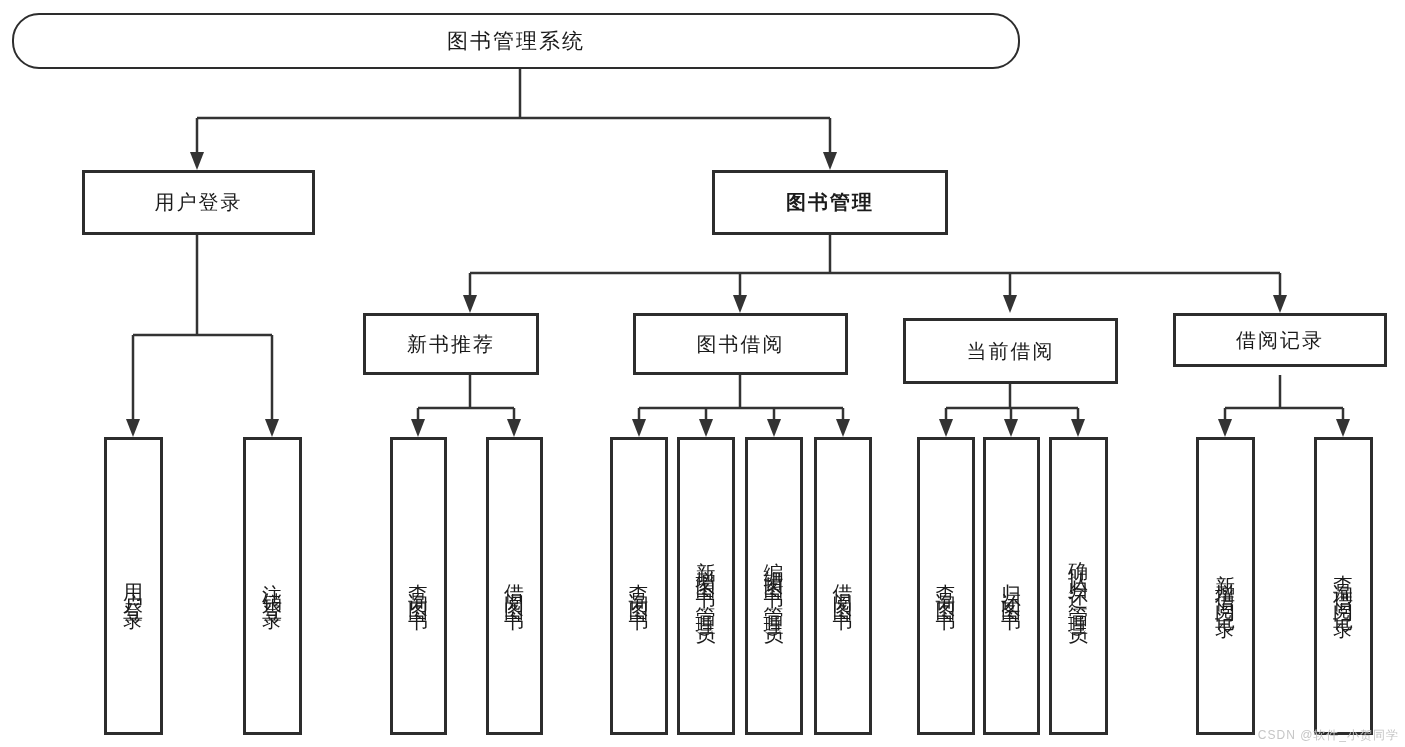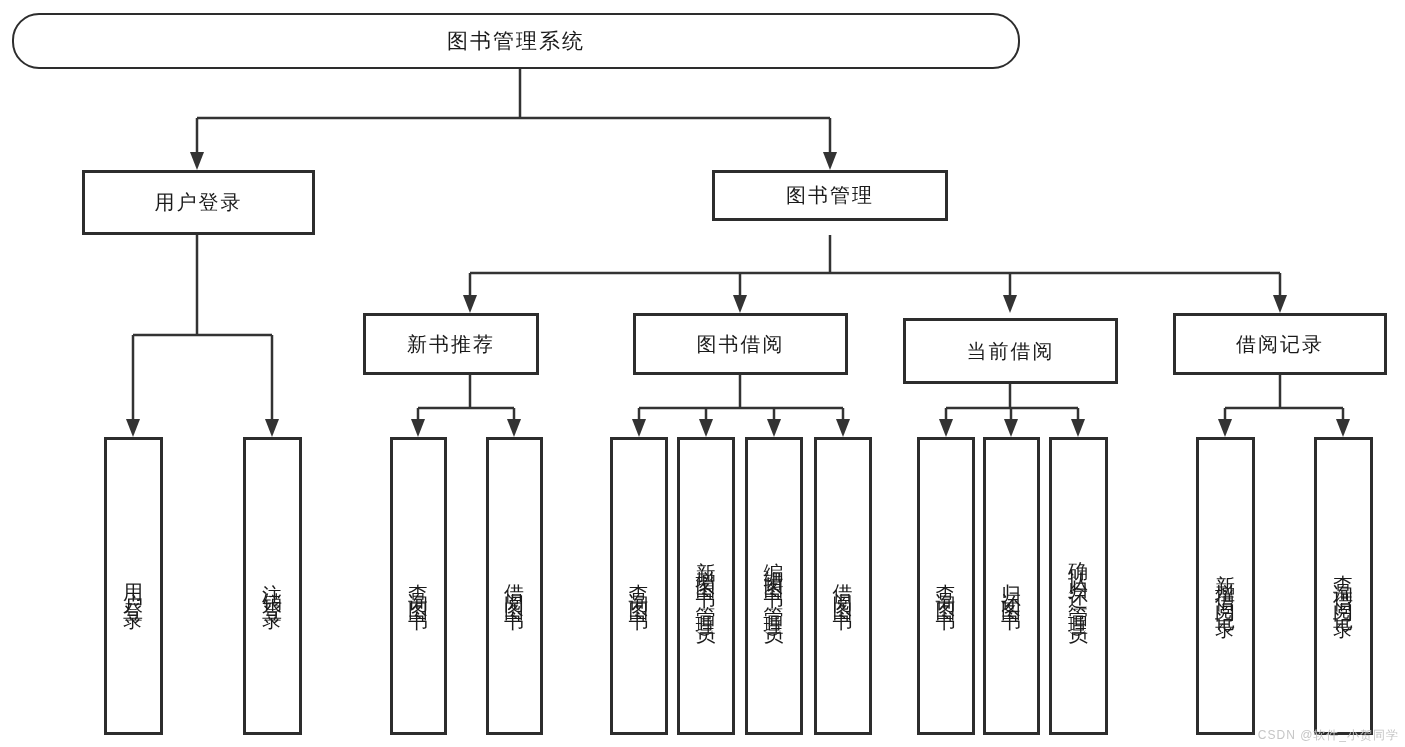--- a/index.html
+++ b/index.html
@@ -51,26 +51,26 @@
     writing-mode: vertical-lr;
     font-size: 20px;
     letter-spacing: 9px;
     line-height: 1;
     display: flex;
     align-items: center;
     justify-content: center;
   }
   
   #n-user-login   { left: 82px;  top: 170px; width: 233px; height: 65px; }
-  #n-book-mgmt    { left: 712px; top: 170px; width: 236px; height: 51px; }
+  #n-book-mgmt    { left: 712px; top: 170px; width: 236px; height: 65px; font-weight: bold; }
   
   #n-new-books    { left: 363px;  top: 313px; width: 176px; height: 62px; }
   #n-book-borrow  { left: 633px;  top: 313px; width: 215px; height: 62px; }
   #n-cur-borrow   { left: 903px;  top: 318px; width: 215px; height: 66px; }
-  #n-borrow-rec   { left: 1173px; top: 313px; width: 214px; height: 62px; }
+  #n-borrow-rec   { left: 1173px; top: 313px; width: 214px; height: 54px; }
   
   #lf-u1 { left: 104px;  width: 59px; }
   #lf-u2 { left: 243px;  width: 59px; }
   #lf-n1 { left: 390px;  width: 57px; }
   #lf-n2 { left: 486px;  width: 57px; }
   #lf-b1 { left: 610px;  width: 58px; }
   #lf-b2 { left: 677px;  width: 58px; }
   #lf-b3 { left: 745px;  width: 58px; }
   #lf-b4 { left: 814px;  width: 58px; }
   #lf-c1 { left: 917px;  width: 58px; }

